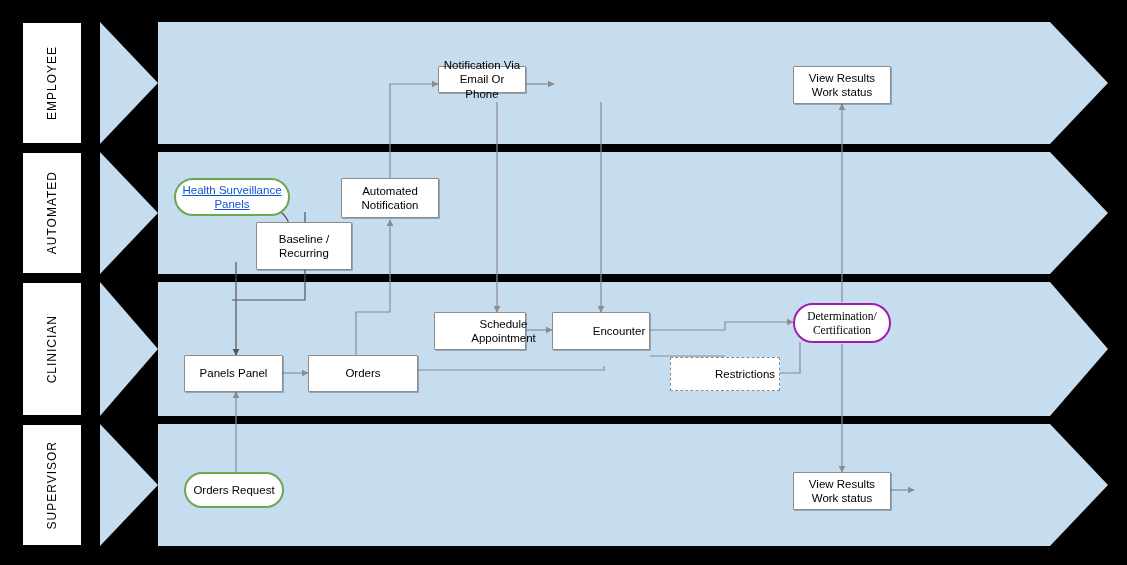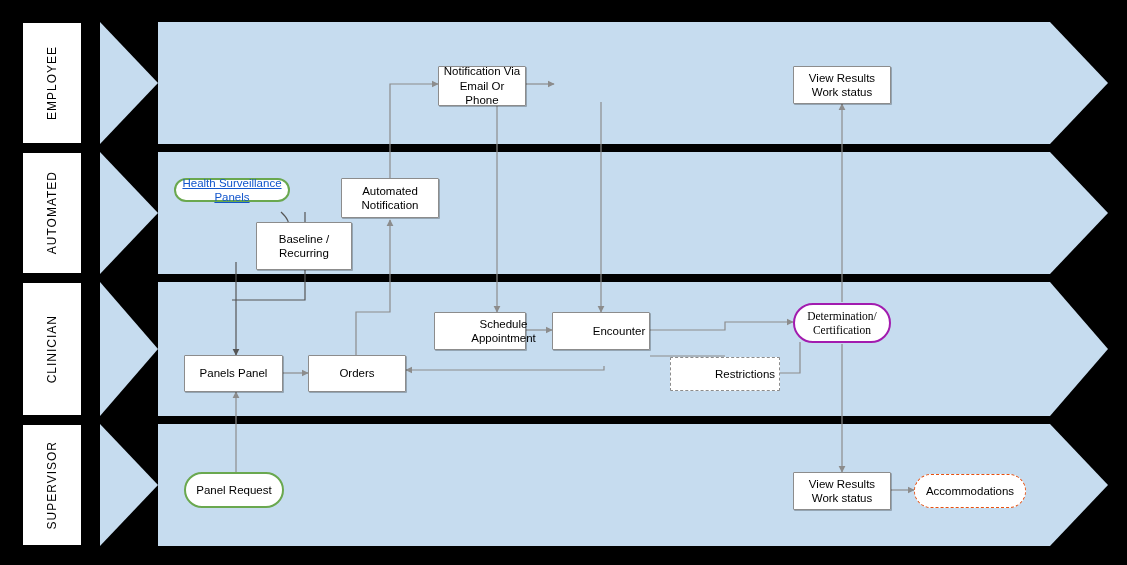--- a/index.html
+++ b/index.html
@@ -161,32 +161,32 @@
       <path d="M 842 344 L 842 472" marker-end="url(#arrow)"></path>
 
       <path d="M 842 302 L 842 104" marker-end="url(#arrow)"></path>
 
       <path d="M 891 490 L 914 490" marker-end="url(#arrow)"></path>
 
       <path d="M 236 472 L 236 392" marker-end="url(#arrow)"></path>
     </g>
   </svg>
 
-  <div class="node" style="left:438px;top:66px;width:88px;height:40px;">
+  <div class="node" style="left:438px;top:66px;width:88px;height:27px;">
     <span style="white-space:pre-line;">Notification Via
 Email Or Phone</span>
   </div>
 
 
   <div class="node" style="left:793px;top:66px;width:98px;height:38px;">
     <span style="white-space:pre-line;">View Results
 Work status</span>
   </div>
 
-  <div class="node pill green" style="left:174px;top:178px;width:116px;height:24px;">
+  <div class="node pill green" style="left:174px;top:178px;width:116px;height:38px;">
     <span class="link" style="white-space:pre-line;">Health Surveillance
 Panels</span>
   </div>
 
   <div class="node" style="left:341px;top:178px;width:98px;height:40px;">
     <span style="white-space:pre-line;">Automated
 Notification</span>
   </div>
 
   <div class="node" style="left:256px;top:222px;width:96px;height:48px;">
@@ -205,34 +205,31 @@
 
   <div class="node pill orange" style="left:793px;top:303px;width:98px;height:40px;">
     <span style="white-space:pre-line;">Determination/
 Certification</span>
   </div>
 
   <div class="node" style="left:184px;top:355px;width:99px;height:37px;">
     <span style="white-space:pre-line;">Panels Panel</span>
   </div>
 
-  <div class="node" style="left:308px;top:355px;width:98px;height:37px;">
+  <div class="node" style="left:308px;top:355px;width:110px;height:37px;">
     <span style="white-space:pre-line;">Orders</span>
   </div>
 
   <div class="node dashed" style="left:670px;top:357px;width:110px;height:34px;">
     <span style="white-space:pre-line;">Restrictions</span>
   </div>
 
   <div class="node pill green" style="left:184px;top:472px;width:100px;height:36px;">
-    <span style="white-space:pre-line;">Panel Request</span>
+    <span style="white-space:pre-line;">Orders Request</span>
   </div>
 
   <div class="node" style="left:793px;top:472px;width:98px;height:38px;">
     <span style="white-space:pre-line;">View Results
 Work status</span>
   </div>
 
-  <div class="node pill dashed-orange" style="left:914px;top:474px;width:112px;height:34px;">
-    <span style="white-space:pre-line;">Accommodations</span>
-  </div>
 
 </div>
 
 </body></html>

